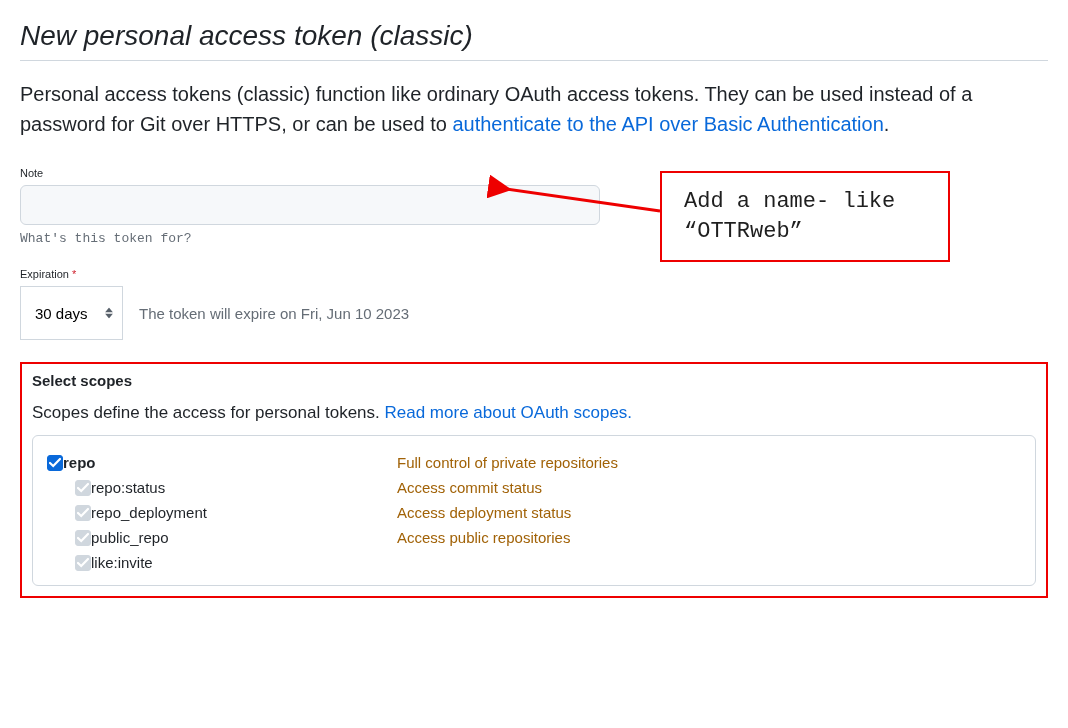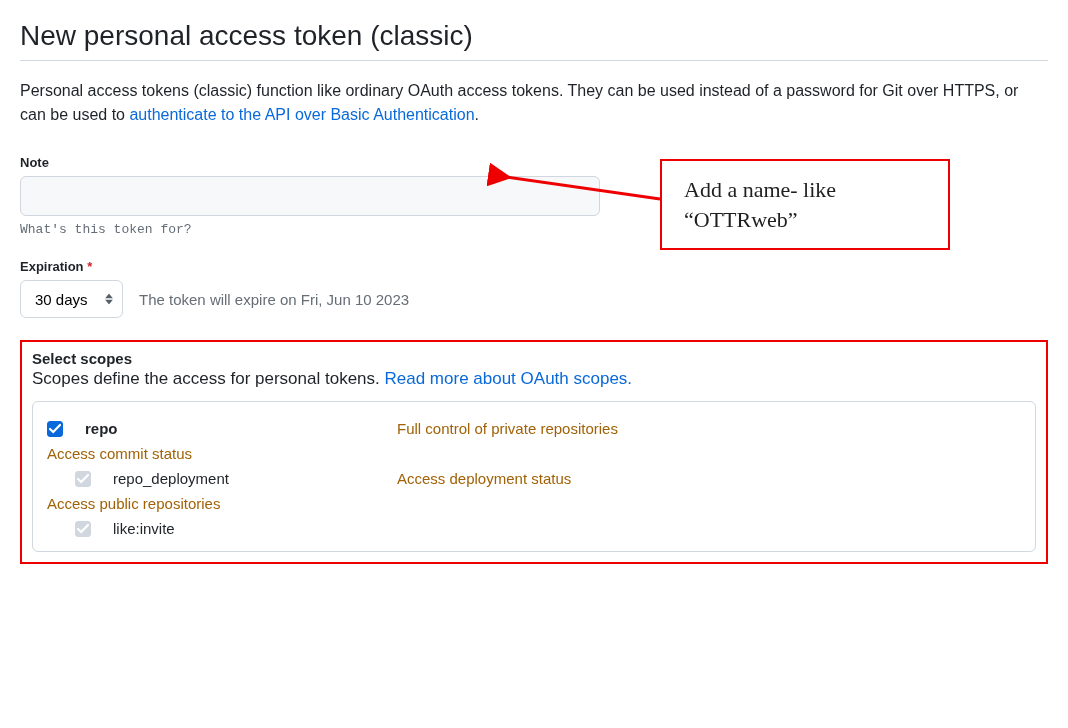--- a/index.html
+++ b/index.html
@@ -8,41 +8,42 @@
     padding: 20px;
     font-family: -apple-system, BlinkMacSystemFont, "Segoe UI", Helvetica, Arial, sans-serif;
     color: #1f2328;
     background: #ffffff;
   }
   .page-title {
     font-size: 28px;
     font-weight: 400;
     margin: 0 0 8px 0;
     color: #1f2328;
+    font-style: italic;
   }
   .hr {
     border: none;
     border-top: 1px solid #d0d7de;
     margin: 0 0 18px 0;
   }
   .intro {
-    font-size: 16px;
+    font-size: 20px;
     margin: 0 0 28px 0;
     color: #1f2328;
     line-height: 1.5;
   }
   .link {
     color: #0969da;
     text-decoration: none;
     cursor: pointer;
   }
   .field-label {
     display: block;
-    font-weight: 700;
-    font-size: 13px;
+    font-weight: 400;
+    font-size: 11px;
     margin-bottom: 6px;
     color: #1f2328;
   }
   .required-asterisk {
     color: #cf222e;
   }
   .text-input {
     width: 580px;
     max-width: 100%;
     padding: 8px 12px;
@@ -71,22 +72,22 @@
     position: relative;
     display: inline-block;
   }
   .select {
     appearance: none;
     -webkit-appearance: none;
     padding: 6px 34px 6px 14px;
     font-size: 15px;
     background: #ffffff;
     border: 1px solid #d0d7de;
-    border-radius: 6px;
-    height: 38px;
+    border-radius: 0;
+    height: 54px;
   }
   .select-caret {
     position: absolute;
     right: 10px;
     top: 50%;
     transform: translateY(-50%);
     pointer-events: none;
     display: flex;
     flex-direction: column;
     gap: 1px;
@@ -95,40 +96,40 @@
     font-size: 15px;
     color: #656d76;
   }
   .scopes-highlight {
     border: 2px solid #ee0000;
     padding: 8px 10px 10px 10px;
   }
   .scopes-title {
     font-weight: 700;
     font-size: 15px;
-    margin: 0 0 2px 0;
+    margin: 0 0 14px 0;
   }
   .scopes-desc {
     font-size: 17px;
     margin: 0 0 12px 0;
   }
   .scope-box {
     border: 1px solid #d0d7de;
     border-radius: 6px;
     padding: 14px 14px 10px 14px;
   }
   .scope-row {
     display: flex;
     align-items: center;
     padding: 4px 0;
   }
   .scope-left {
     display: flex;
     align-items: center;
-    gap: 22px;
+    gap: 0;
     width: 350px;
   }
   .scope-left.child {
     padding-left: 28px;
   }
   .scope-name {
     font-size: 15px;
     color: #1f2328;
   }
   .scope-name.bold {
@@ -158,21 +159,21 @@
   .cb svg {
     width: 12px;
     height: 12px;
   }
   .annotation-box {
     position: absolute;
     border: 2px solid #ee0000;
     background: #ffffff;
     padding: 14px 22px;
     font-size: 22px;
-    font-family: Liberation Serif, serif;
+    font-family: Liberation Mono, monospace;
     color: #1f1f1f;
     line-height: 1.35;
     left: 640px;
     top: 4px;
     width: 290px;
   }
   .annotation-svg {
     position: absolute;
     left: 470px;
     top: 4px;
@@ -252,36 +253,52 @@
             <svg viewBox="0 0 12 12">
                 <path d="M1 6 L4.2 9 L11 2" stroke="#ffffff" stroke-width="2.2" fill="none" stroke-linecap="round"></path>
               </svg>
           </span>
           <span class="scope-name bold">repo</span>
         </div>
         <span class="scope-desc">Full control of private repositories</span>
       </div>
 
       <div class="scope-row">
-        <span class="scope-desc">Access commit status</span>
-      </div>
-
-      <div class="scope-row">
         <div class="scope-left child">
           <span class="cb disabled">
             <svg viewBox="0 0 12 12">
                 <path d="M1 6 L4.2 9 L11 2" stroke="#ffffff" stroke-width="2.2" fill="none" stroke-linecap="round"></path>
               </svg>
           </span>
+          <span class="scope-name">repo:status</span>
+        </div>
+        <span class="scope-desc">Access commit status</span>
+      </div>
+
+      <div class="scope-row">
+        <div class="scope-left child">
+          <span class="cb disabled">
+            <svg viewBox="0 0 12 12">
+                <path d="M1 6 L4.2 9 L11 2" stroke="#ffffff" stroke-width="2.2" fill="none" stroke-linecap="round"></path>
+              </svg>
+          </span>
           <span class="scope-name">repo_deployment</span>
         </div>
         <span class="scope-desc">Access deployment status</span>
       </div>
 
       <div class="scope-row">
+        <div class="scope-left child">
+          <span class="cb disabled">
+            <svg viewBox="0 0 12 12">
+                <path d="M1 6 L4.2 9 L11 2" stroke="#ffffff" stroke-width="2.2" fill="none" stroke-linecap="round"></path>
+              </svg>
+          </span>
+          <span class="scope-name">public_repo</span>
+        </div>
         <span class="scope-desc">Access public repositories</span>
       </div>
 
       <div class="scope-row">
         <div class="scope-left child">
           <span class="cb disabled">
             <svg viewBox="0 0 12 12">
                 <path d="M1 6 L4.2 9 L11 2" stroke="#ffffff" stroke-width="2.2" fill="none" stroke-linecap="round"></path>
               </svg>
           </span>

